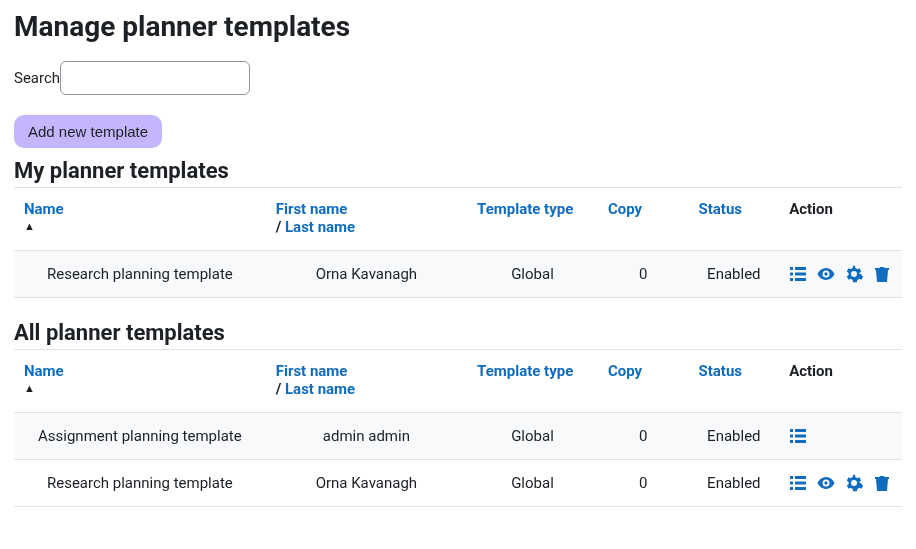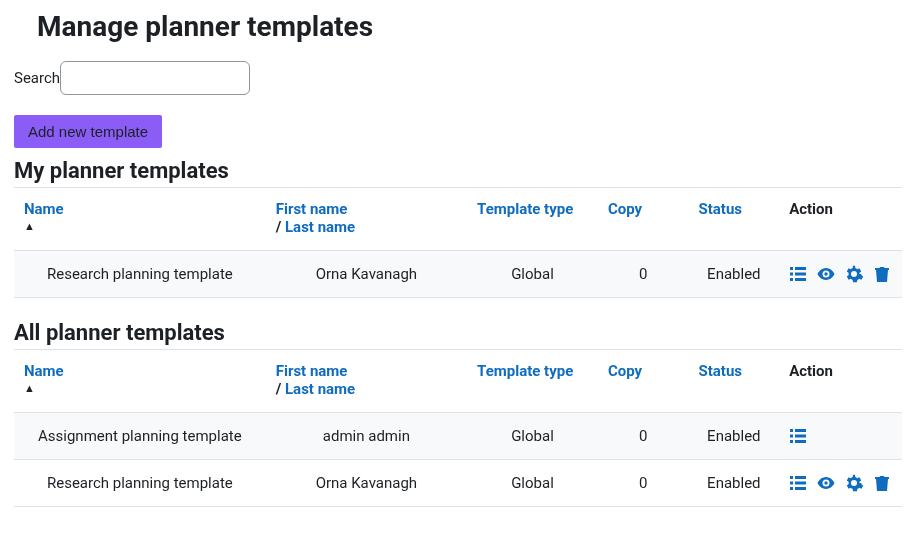--- a/index.html
+++ b/index.html
@@ -8,21 +8,20 @@
       font-size: 15px;
       color: #1d2125;
       padding: 10px 14px;
       background: #fff;
       width: 916px;
     }
     h1.page-title {
       font-size: 28px;
       font-weight: 700;
       margin-bottom: 18px;
-      margin-left: 23px;
     }
     .search-row {
       display: flex;
       align-items: center;
       margin-bottom: 20px;
     }
     .search-label {
       font-size: 15px;
     }
     .search-input {
@@ -37,24 +36,24 @@
       background: #0f6cbf;
       color: #fff;
       border: none;
       border-radius: 6px;
       height: 36px;
       padding: 0 18px;
       font-size: 15px;
       cursor: pointer;
     }
     .btn-secondary {
-      background: #8b5cf6;
+      background: #c4b5fd;
       color: #1d2125;
       border: none;
-      border-radius: 2px;
+      border-radius: 10px;
       padding: 8px 14px;
       font-size: 15px;
       cursor: pointer;
       margin-bottom: 6px;
     }
     h2.section-title {
       font-size: 22px;
       font-weight: 700;
       margin-top: 4px;
       margin-bottom: 4px;

